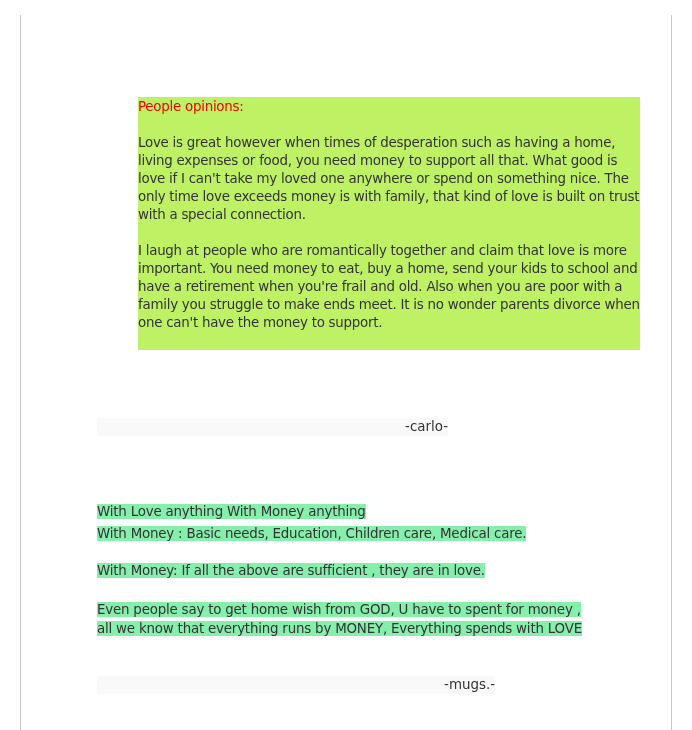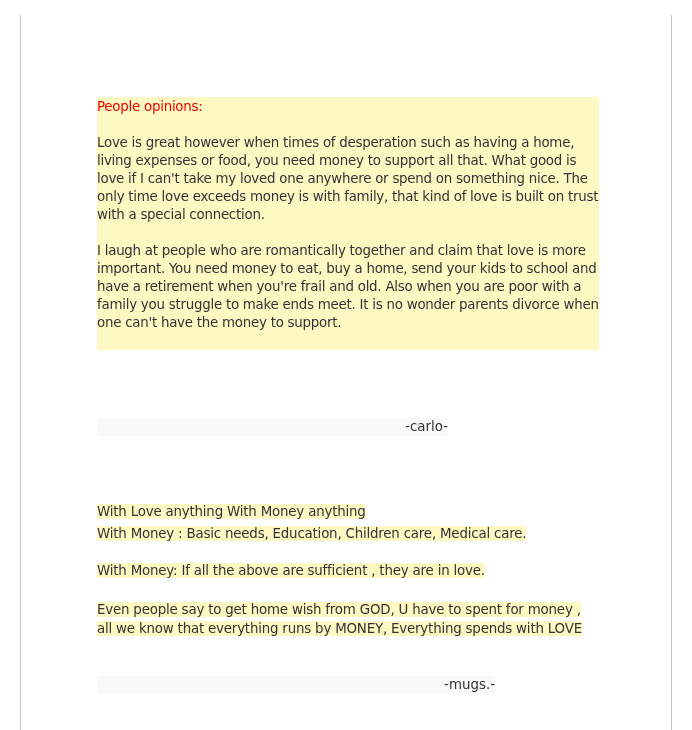--- a/index.html
+++ b/index.html
@@ -26,24 +26,25 @@
       border-right: 1px solid #c8c8c8;
       box-sizing: border-box;
     }
     .content {
       position: absolute;
       left: 97px;
       top: 97px;
       width: 502px;
     }
     .block {
-      background: #fef9c3;
+      background: #bef264;
       width: 502px;
       line-height: 18px;
       letter-spacing: -0.25px;
+      margin-left: 41px;
     }
     .heading {
       color: #ee0000;
       display: block;
       padding-top: 1px;
     }
     .para {
       margin: 0;
       padding: 0;
     }
@@ -68,21 +69,21 @@
       width: 398px;
     }
     .line {
       position: absolute;
       left: 97px;
       line-height: 19px;
       white-space: nowrap;
       letter-spacing: -0.2px;
     }
     .line span {
-      background: #fef9c3;
+      background: #86efac;
     }
   </style>
 </head>
 <body>
 
 <div class="page-frame"></div>
 
 <div class="content">
   <div class="block">
     <span class="heading">People opinions:</span>

